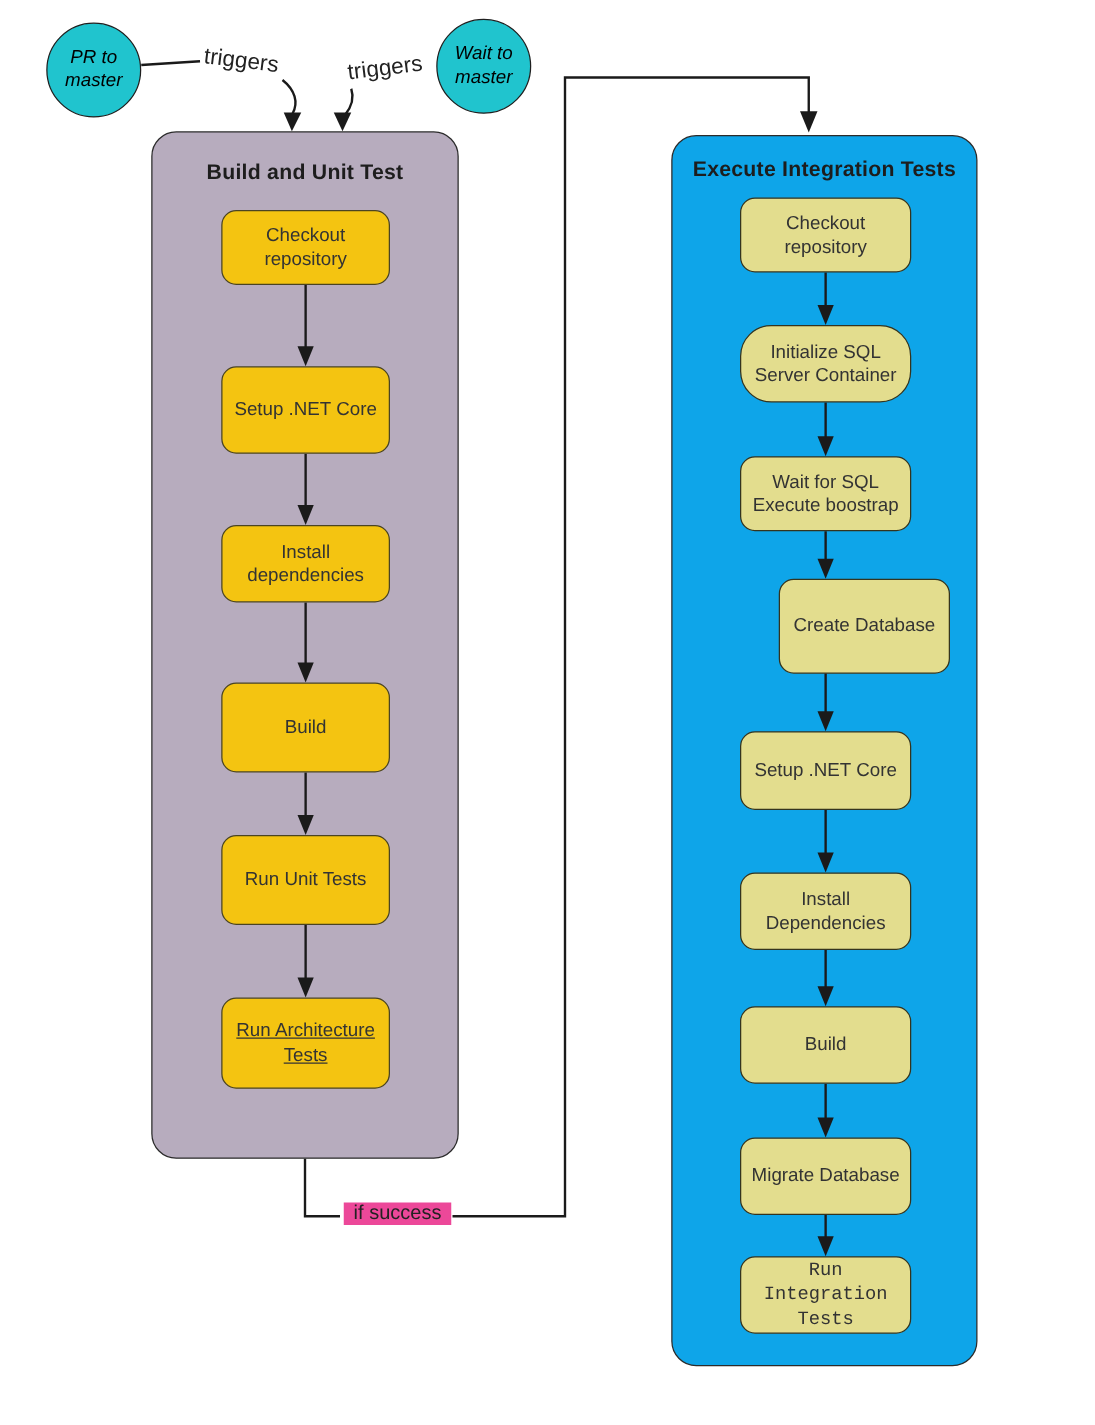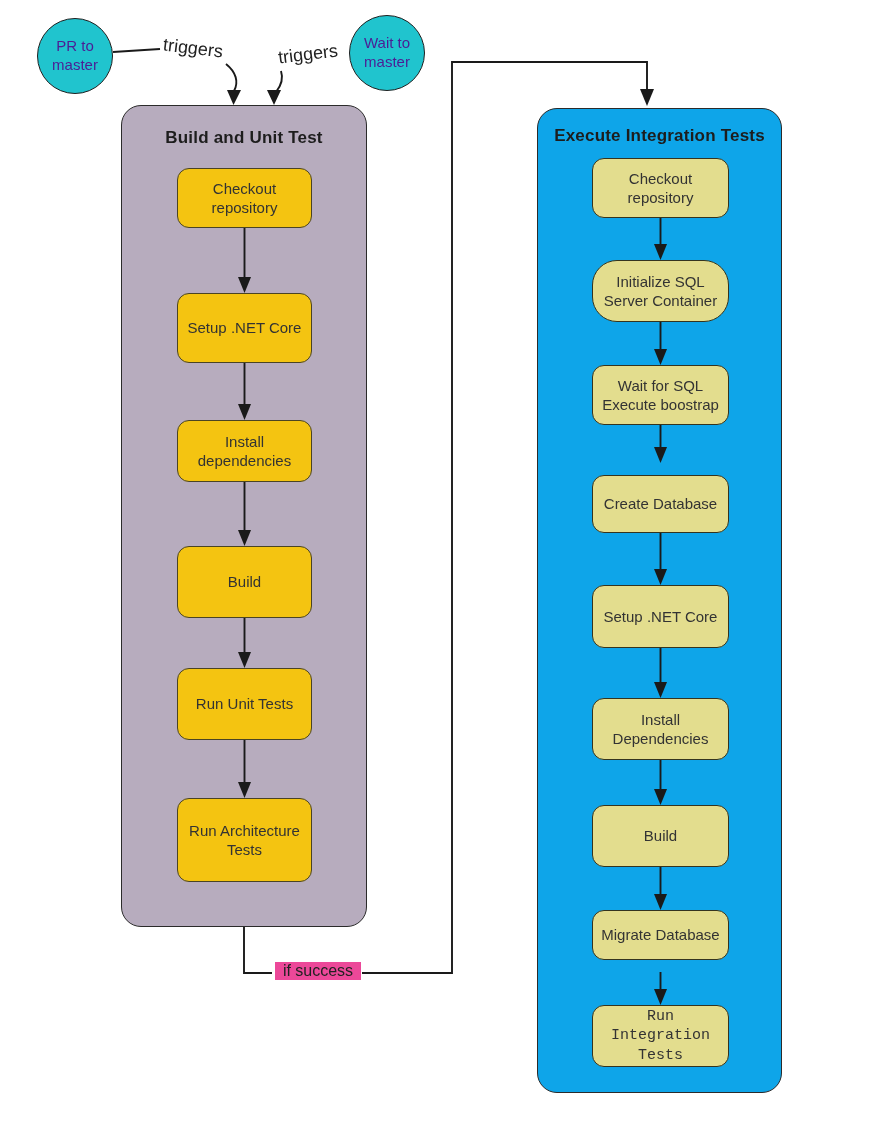--- a/index.html
+++ b/index.html
@@ -22,21 +22,21 @@
     position:absolute;display:flex;align-items:center;justify-content:center;
     text-align:center;border-radius:12px;box-sizing:border-box;
     font-size:15px;line-height:1.28;color:#333;padding:2px 6px;z-index:3;
   }
   .step-gold{left:177px;width:135px;background:#f4c411;border:1.5px solid #4a4423;}
   .step-khaki{left:592px;width:137px;background:#e3dd8e;border:1.5px solid #34341f;}
   .circle{
     position:absolute;width:76px;height:76px;border-radius:50%;
     background:#20c4ce;border:1.6px solid #1f1f1f;box-sizing:border-box;
     display:flex;align-items:center;justify-content:center;text-align:center;
-    font-size:15px;line-height:1.25;color:#4c1d95;z-index:3;padding:4px;
+    font-size:15px;line-height:1.25;color:#000000;z-index:3;padding:4px;font-style:italic;
   }
   .circle-pr{left:37px;top:18px;}
   .circle-push{left:349px;top:15px;}
   .float-label{position:absolute;color:#222;z-index:3;white-space:nowrap;}
   .lbl-triggers{font-size:18px;}
   .lbl-triggers-pr{left:163px;top:38px;transform:rotate(7deg);}
   .lbl-triggers-push{left:278px;top:44px;transform:rotate(-7deg);}
   .lbl-if-success{left:275px;top:962px;width:86px;text-align:center;font-size:16px;background:#ec4899;}
   #connectors{position:absolute;left:0;top:0;z-index:2;pointer-events:none;}
   #connectors path,#connectors line{stroke:#1a1a1a;stroke-width:1.9;fill:none;}
@@ -102,25 +102,25 @@
 
   <div class="float-label lbl-triggers lbl-triggers-pr">triggers</div>
   <div class="float-label lbl-triggers lbl-triggers-push">triggers</div>
   <div class="float-label lbl-if-success">if success</div>
 
   <div class="step step-gold" style="top:168px;height:60px;">Checkout repository</div>
   <div class="step step-gold" style="top:293px;height:70px;">Setup .NET Core</div>
   <div class="step step-gold" style="top:420px;height:62px;">Install dependencies</div>
   <div class="step step-gold" style="top:546px;height:72px;">Build</div>
   <div class="step step-gold" style="top:668px;height:72px;">Run Unit Tests</div>
-  <div class="step step-gold" style="top:798px;height:84px;">Run Architecture Tests</div>
+  <div class="step step-gold" style="top:798px;height:73px;text-decoration:underline;">Run Architecture Tests</div>
 
   <div class="step step-khaki" style="top:158px;height:60px;">Checkout repository</div>
   <div class="step step-khaki" style="top:260px;height:62px;border-radius:25px;">Initialize SQL Server Container</div>
   <div class="step step-khaki" style="top:365px;height:60px;">Wait for SQL Execute boostrap</div>
-  <div class="step step-khaki" style="top:475px;height:58px;">Create Database</div>
+  <div class="step step-khaki" style="top:463px;height:76px;margin-left:31px;">Create Database</div>
   <div class="step step-khaki" style="top:585px;height:63px;">Setup .NET Core</div>
   <div class="step step-khaki" style="top:698px;height:62px;">Install Dependencies</div>
   <div class="step step-khaki" style="top:805px;height:62px;">Build</div>
-  <div class="step step-khaki" style="top:910px;height:50px;">Migrate Database</div>
+  <div class="step step-khaki" style="top:910px;height:62px;">Migrate Database</div>
   <div class="step step-khaki" style="top:1005px;height:62px;font-family:Liberation Mono, monospace;">Run Integration Tests</div>
 
 </div>
 
 </body></html>

